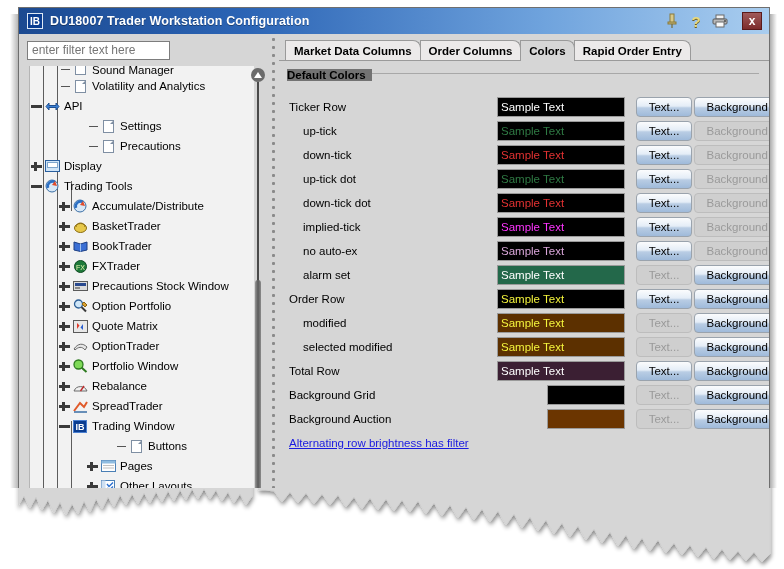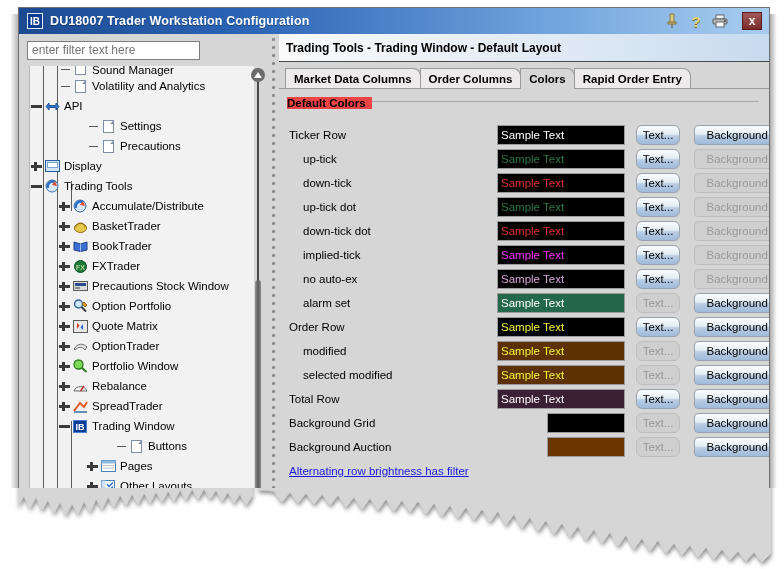--- a/index.html
+++ b/index.html
@@ -66,21 +66,21 @@
   #body { position: absolute; left: 0; top: 26px; width: 100%; height: 496px; }
 
   
   #leftpane {
     position: absolute; left: 0; top: 0;
     width: 250px; height: 100%;
     background: #d6d6d6;
   }
   #filterwrap { padding: 6px 8px 5px 8px; }
   #filter-input {
-    width: 173px; height: 19px;
+    width: 143px; height: 19px;
     border: 1px solid #7d7d7d;
     background: #ffffff;
     font-size: 12px; color: #8a8a8a;
     padding: 1px 4px;
     font-family: "Liberation Sans", sans-serif;
   }
   #tree-outer {
     position: absolute; left: 0; top: 32px;
     width: 250px; height: 464px;
   }
@@ -227,21 +227,21 @@
     position:absolute; left:0; bottom:0; width:492px; height:1px; background:#9a9a9a;
   }
 
   
   #group {
     position: relative;
     margin: 4px 10px 0 8px;
   }
   #group-title {
     font-size: 11.5px; font-weight: bold; color:#000;
-    background:#ef4444;
+    background:#737373;
     display:inline-block;
     padding-right:6px;
     position:relative; z-index:2;text-align:center;
   }
   #group-rule {
     position:absolute; left:82px; right:2px; top:8px;
     height:1px; background:#a8a8a8;
   }
 
   
@@ -270,21 +270,21 @@
     position:absolute;
     height: 20px;
     border-radius: 4px;
     border: 1px solid #9aa3ad;
     background: linear-gradient(to bottom,#fbfcfd 0%,#e4edf7 45%,#b9cde4 55%,#9fbada 100%);
     font-size: 11.5px;
     color: #000;
     display:flex; align-items:center; justify-content:center;
     font-family: "Liberation Sans", sans-serif;
   }
-  .btn.text { left: 357px; width: 44px; border-radius: 6px; }
+  .btn.text { left: 357px; width: 56px; }
   .btn.bg   { left: 415px; width: 96px; }
   .btn.disabled {
     background: #cfcfcf;
     border-color: #bdbdbd;
     color: #9a9a9a;
   }
   #altlink {
     margin-top: 6px; margin-left: 10px;
     font-size: 11.5px;
     color: #1a1ae0;
@@ -681,23 +681,20 @@
         <span class="dot" style="top: 452px;"></span>
         <span class="dot" style="top: 460px;"></span>
         <span class="dot" style="top: 468px;"></span>
         <span class="dot" style="top: 476px;"></span>
         <span class="dot" style="top: 484px;"></span>
         <span class="dot" style="top: 492px;"></span>
       </div>
 
     <div id="rightpane">
 
-      <div id="crumbbar">
-        <span>Trading Tools - Trading Window - Default Layout</span>
-      </div>
 
       <div id="tabs">
         <div class="tab">
             <span>Market Data Columns</span>
           </div>
           <div class="tab">
             <span>Order Columns</span>
           </div>
           <div class="tab active">
             <span>Colors</span>

